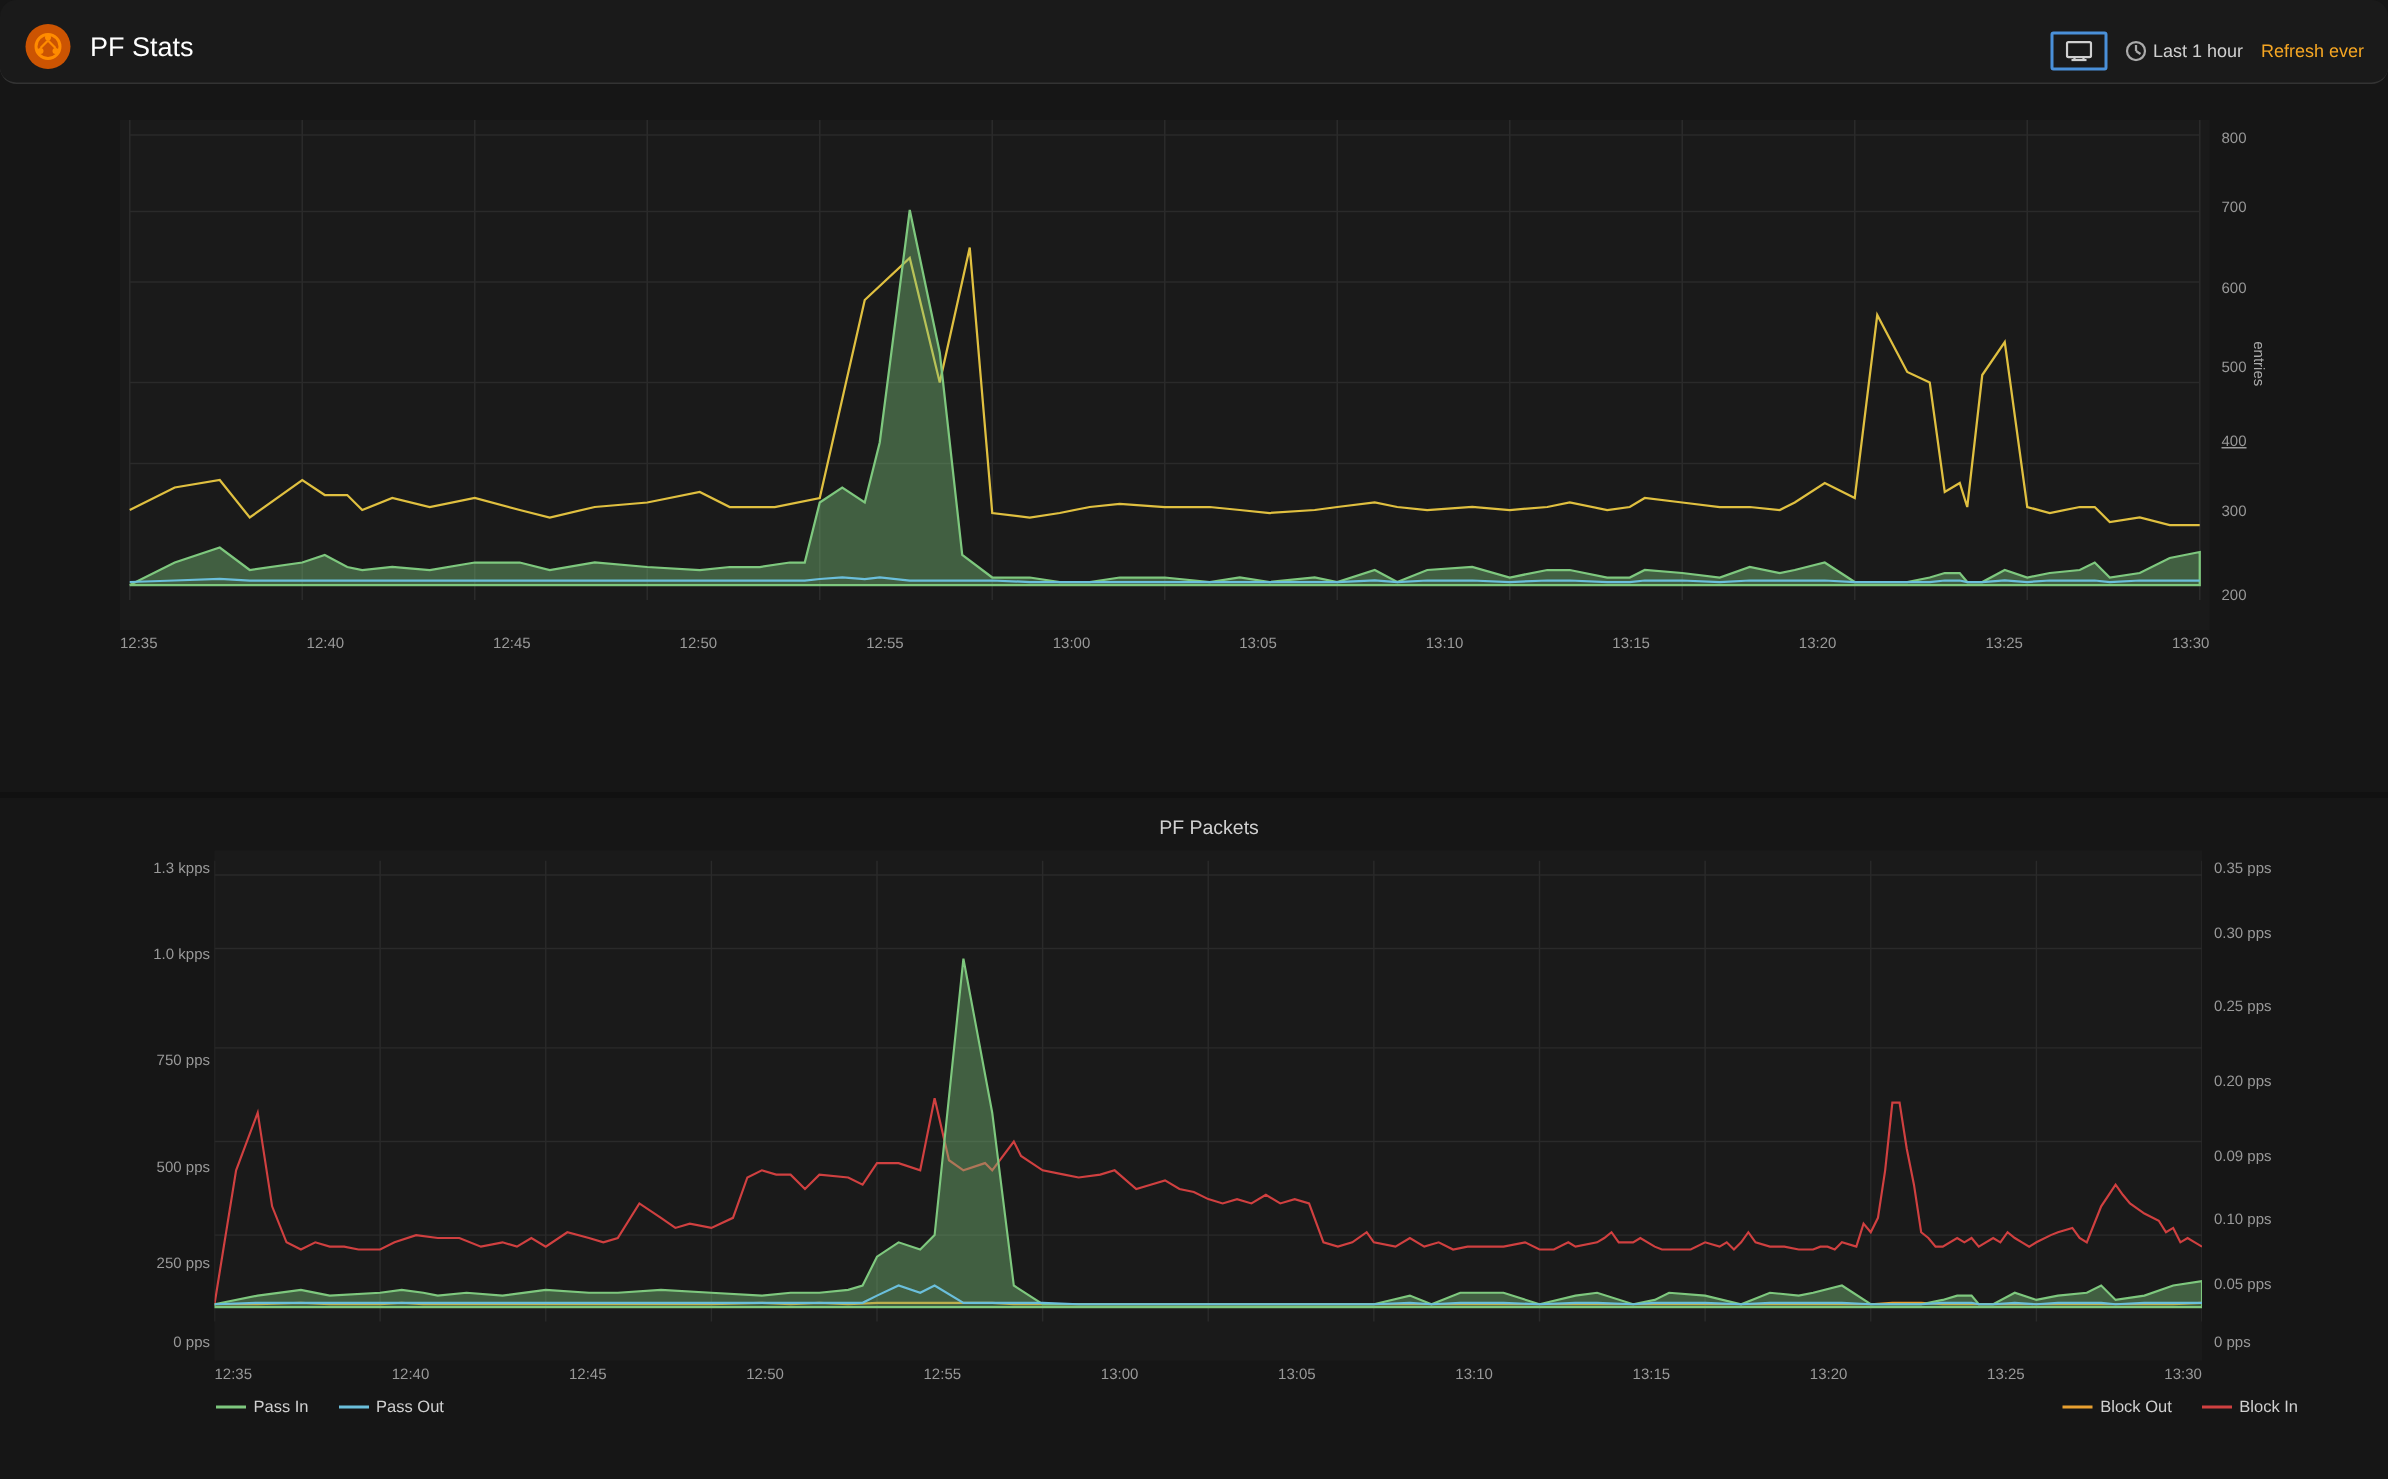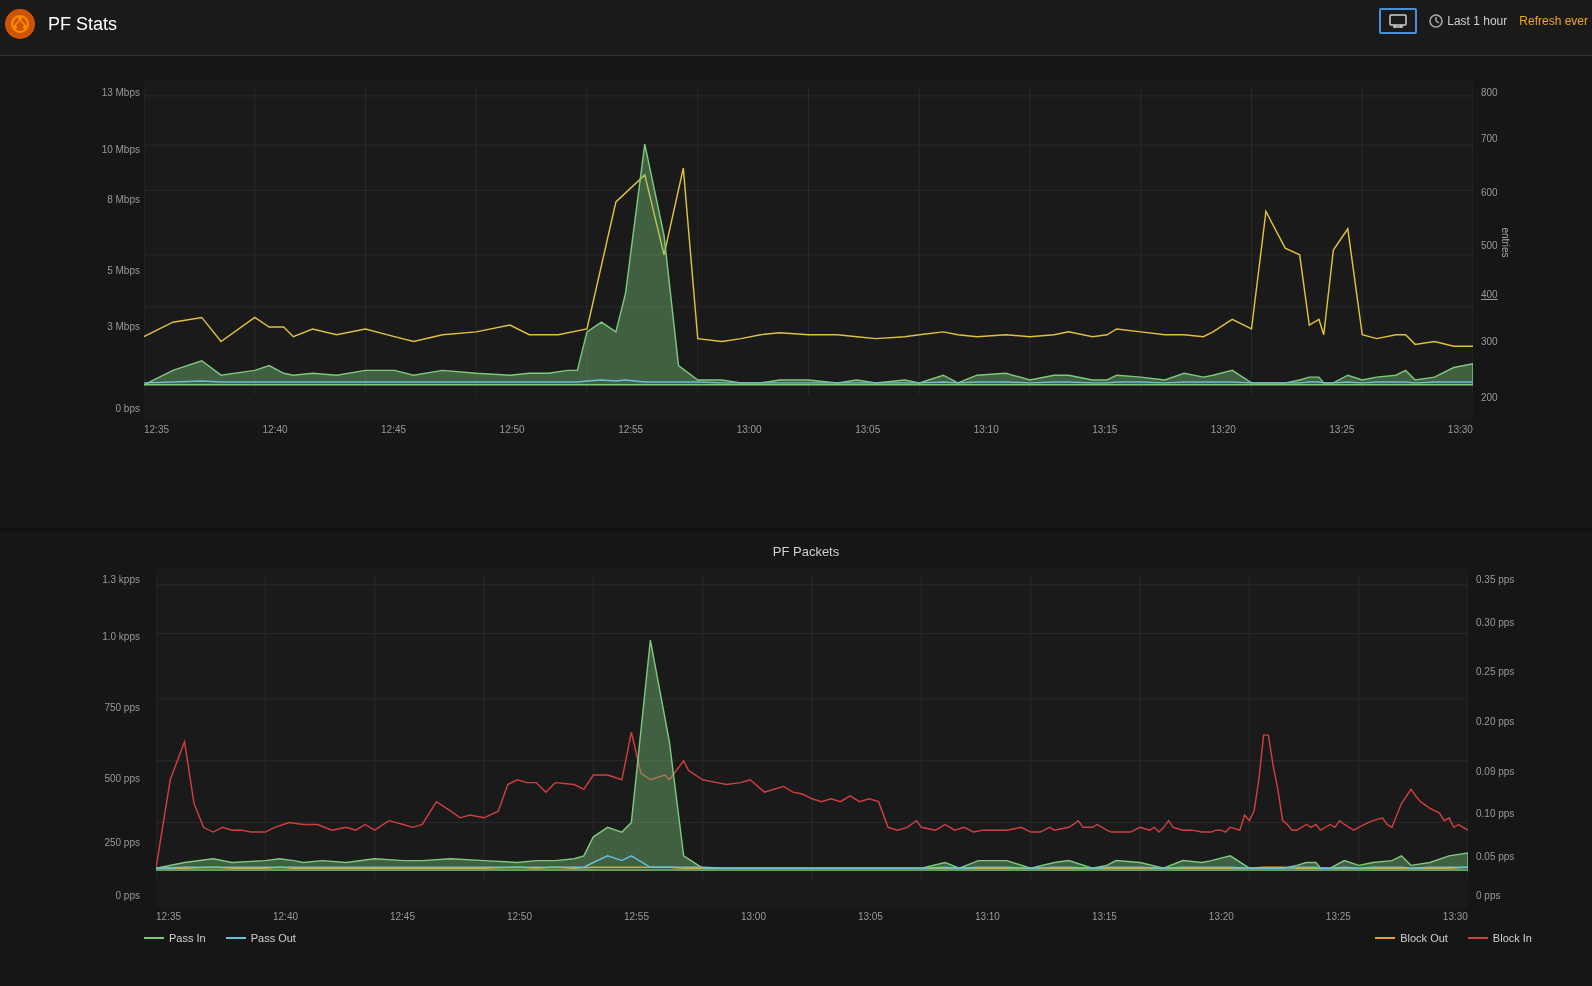--- a/index.html
+++ b/index.html
@@ -7,26 +7,27 @@
       background: #161616;
       color: #d0d0d0;
       font-family: 'Helvetica Neue', Arial, sans-serif;
       font-size: 12px;
       width: 1592px;
       min-height: 986px;
       overflow-x: hidden;
     }
     .header {
       display: flex;
-      align-items: flex-start;
+      align-items: flex-end;
       background: #1a1a1a;
       border-bottom: 1px solid #333;
-      padding: 8px 4px;
+      padding: 8px 16px;
       height: 56px;
       justify-content: space-between;
+      border-radius: 11px;
     }
     .header-left {
       display: flex;
       align-items: center;
       gap: 12px;
     }
     .logo-icon {
       width: 32px;
       height: 32px;
     }
@@ -142,28 +143,20 @@
     </div>
     <span class="refresh-text">Refresh ever</span>
   </div>
 </div>
 
 <div class="charts-container">
 
   <div class="chart-wrapper">
     <div style="position:relative; display:flex; align-items:stretch; width:100%;">
 
-      <div style="width:60px; position:relative; flex-shrink:0; margin-right:4px;">
-        <div style="position:absolute; top:2%; right:0; font-size:10px; color:#999;">13 Mbps</div>
-        <div style="position:absolute; top:18%; right:0; font-size:10px; color:#999;">10 Mbps</div>
-        <div style="position:absolute; top:32%; right:0; font-size:10px; color:#999;">8 Mbps</div>
-        <div style="position:absolute; top:52%; right:0; font-size:10px; color:#999;">5 Mbps</div>
-        <div style="position:absolute; top:68%; right:0; font-size:10px; color:#999;">3 Mbps</div>
-        <div style="position:absolute; top:91%; right:0; font-size:10px; color:#999;">0 bps</div>
-      </div>
 
       <div style="flex:1; position:relative;">
         <svg viewBox="0 0 1380 340" width="100%" height="340" style="display:block; background:#1a1a1a;">
 
           <line x1="0" y1="10" x2="1380" y2="10" class="grid-line-h"></line>
           <line x1="0" y1="61" x2="1380" y2="61" class="grid-line-h"></line>
           <line x1="0" y1="108" x2="1380" y2="108" class="grid-line-h"></line>
           <line x1="0" y1="175" x2="1380" y2="175" class="grid-line-h"></line>
           <line x1="0" y1="229" x2="1380" y2="229" class="grid-line-h"></line>
           <line x1="0" y1="310" x2="1380" y2="310" class="grid-line-h"></line>
@@ -219,21 +212,21 @@
     </div>
 
   </div>
 
   <div style="height:4px; background:#111;"></div>
 
   <div class="chart-wrapper">
     <div class="chart-title">PF Packets</div>
     <div style="position:relative; display:flex; align-items:stretch; width:100%;">
 
-      <div style="width:60px; position:relative; flex-shrink:0; margin-right:16px;">
+      <div style="width:60px; position:relative; flex-shrink:0; margin-right:3px;">
         <div style="position:absolute; top:2%; right:0; font-size:10px; color:#999;">1.3 kpps</div>
         <div style="position:absolute; top:18%; right:0; font-size:10px; color:#999;">1.0 kpps</div>
         <div style="position:absolute; top:38%; right:0; font-size:10px; color:#999;">750 pps</div>
         <div style="position:absolute; top:58%; right:0; font-size:10px; color:#999;">500 pps</div>
         <div style="position:absolute; top:76%; right:0; font-size:10px; color:#999;">250 pps</div>
         <div style="position:absolute; top:91%; right:0; font-size:10px; color:#999;">0 pps</div>
       </div>
 
       <div style="flex:1; position:relative;">
         <svg viewBox="0 0 1380 340" width="100%" height="340" style="display:block; background:#1a1a1a;">

